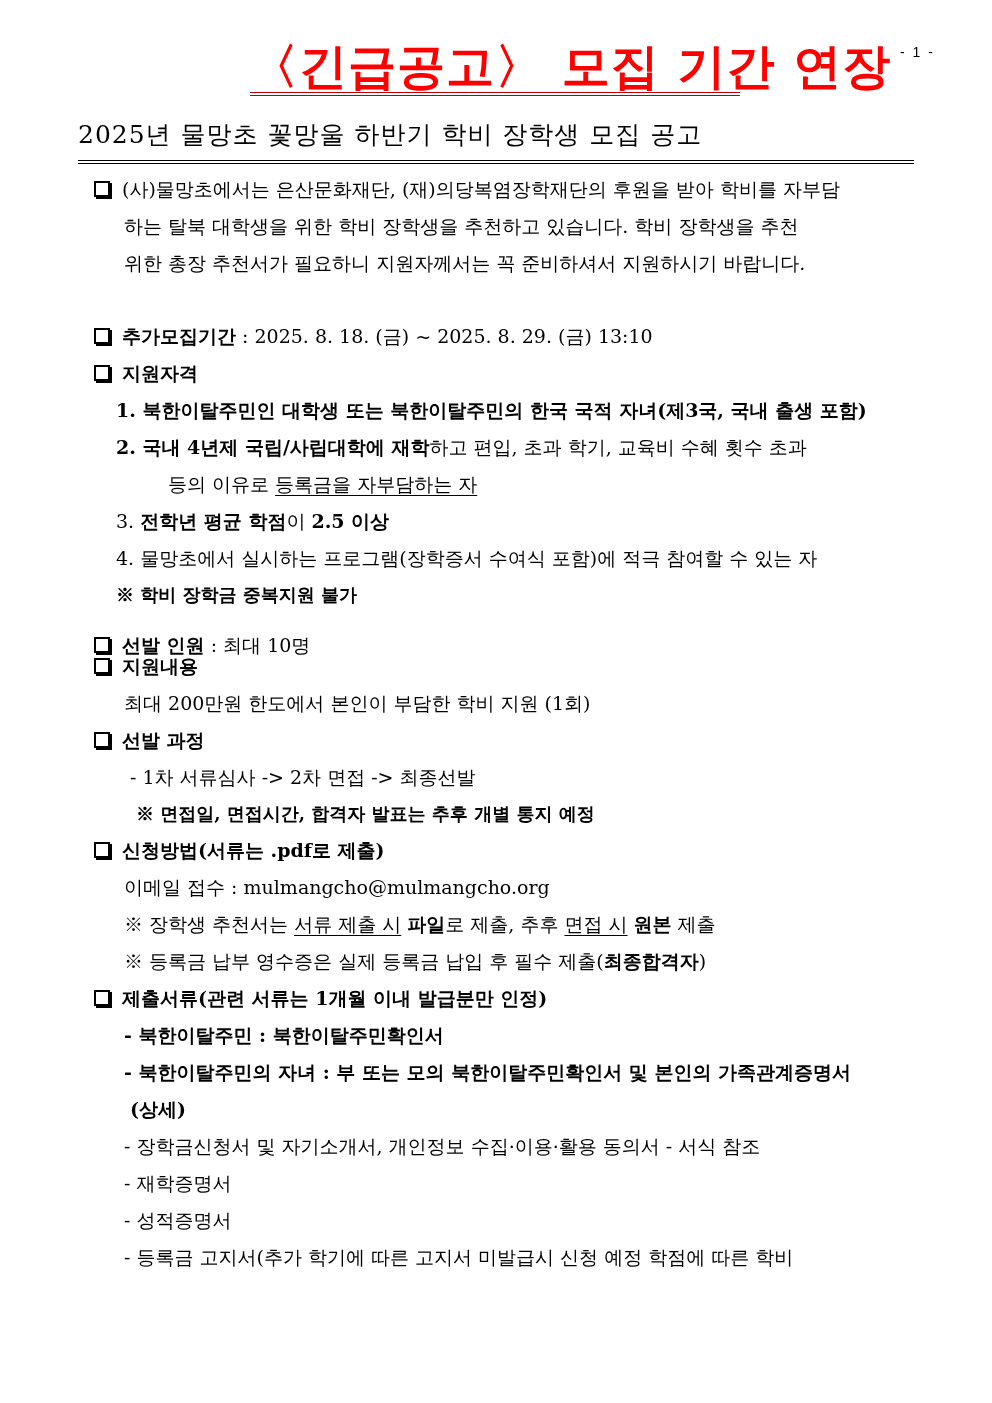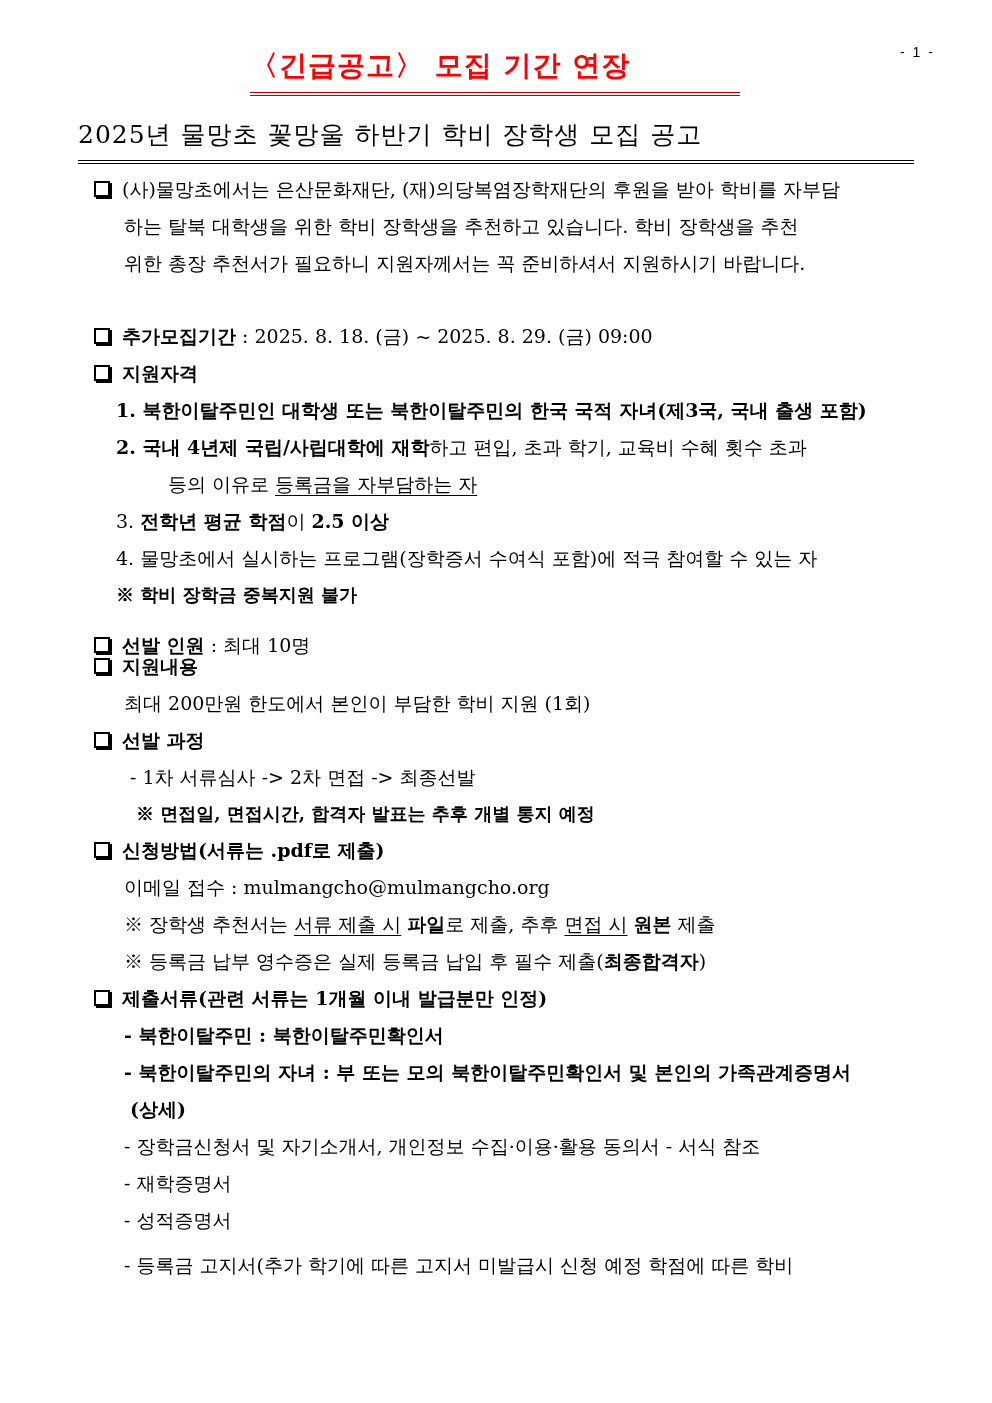--- a/index.html
+++ b/index.html
@@ -2,21 +2,21 @@
 <html><head>
 <meta charset="utf-8">
 <style>
   html, body { margin:0; padding:0; background:#ffffff; }
   body { width:992px; height:1403px; position:relative; overflow:hidden;
          font-family:"DejaVu Serif","Liberation Serif",serif; color:#000; }
   .page-num { position:absolute; top:44px; left:900px; font-size:14px;
               font-family:"Liberation Sans",sans-serif; letter-spacing:2px; }
   .urgent-title { position:absolute; top:42px; left:250px; width:490px;
                   font-family:"DejaVu Sans","Liberation Sans",sans-serif;
-                  font-weight:bold; color:#ff0000; font-size:28px; line-height:48px;
+                  font-weight:bold; color:#ff0000; font-size:48px; line-height:48px;
                   letter-spacing:1px; padding-bottom:2px;
                   border-bottom:4px double #c00000; white-space:nowrap; }
   .main-title { position:absolute; top:112px; left:78px; width:836px;
                 font-size:25px; line-height:46px; letter-spacing:1px;
                 font-family:"DejaVu Serif","Liberation Serif",serif;
                 padding-bottom:2px; border-bottom:4px double #000; white-space:nowrap; }
   .row { position:absolute; left:78px; font-size:19px; line-height:22px; white-space:nowrap;padding-left:16px; }
   .box { display:inline-block; width:12px; height:12px; border:2.5px solid #000;
          margin-right:12px; vertical-align:-1px; box-shadow:2px 2px 0 #000; }
   .b { font-weight:bold; }
@@ -31,21 +31,21 @@
 
 <div class="main-title">2025년 물망초 꽃망울 하반기 학비 장학생 모집 공고</div>
 
 <div class="row" style="top:178px;">
   <span class="box"></span><span>(사)물망초에서는 은산문화재단, (재)의당복염장학재단의 후원을 받아 학비를 자부담</span>
 </div>
 <div class="row" style="top:215px;left:108px;">하는 탈북 대학생을 위한 학비 장학생을 추천하고 있습니다. 학비 장학생을 추천</div>
 <div class="row" style="top:252px;left:108px;">위한 총장 추천서가 필요하니 지원자께서는 꼭 준비하셔서 지원하시기 바랍니다.</div>
 
 <div class="row" style="top:325px;">
-  <span class="box"></span><span class="b">추가모집기간</span><span> : 2025. 8. 18. (금) ~ 2025. 8. 29. (금) 09:00</span>
+  <span class="box"></span><span class="b">추가모집기간</span><span> : 2025. 8. 18. (금) ~ 2025. 8. 29. (금) 13:10</span>
 </div>
 
 <div class="row" style="top:362px;">
   <span class="box"></span><span class="b">지원자격</span>
 </div>
 <div class="row b" style="top:399px;left:100px;">1. 북한이탈주민인 대학생 또는 북한이탈주민의 한국 국적 자녀(제3국, 국내 출생 포함)</div>
 <div class="row" style="top:436px;left:100px;text-align:center;">
   <span class="b">2. </span><span class="b">국내 4년제 국립/사립대학에 재학</span><span>하고 편입, 초과 학기, 교육비 수혜 횟수 초과</span>
 </div>
 <div class="row" style="top:473px;left:152px;">
@@ -87,13 +87,13 @@
 
 <div class="row" style="top:987px;">
   <span class="box"></span><span class="b">제출서류(관련 서류는 1개월 이내 발급분만 인정)</span>
 </div>
 <div class="row b" style="top:1024px;left:108px;">- 북한이탈주민 : 북한이탈주민확인서</div>
 <div class="row b" style="top:1061px;left:108px;">- 북한이탈주민의 자녀 : 부 또는 모의 북한이탈주민확인서 및 본인의 가족관계증명서</div>
 <div class="row b" style="top:1098px;left:114px;">(상세)</div>
 <div class="row" style="top:1135px;left:108px;">- 장학금신청서 및 자기소개서, 개인정보 수집·이용·활용 동의서 - 서식 참조</div>
 <div class="row" style="top:1172px;left:108px;">- 재학증명서</div>
 <div class="row" style="top:1209px;left:108px;">- 성적증명서</div>
-<div class="row" style="top:1246px;left:108px;margin-top:8px;">- 등록금 고지서(추가 학기에 따른 고지서 미발급시 신청 예정 학점에 따른 학비</div>
+<div class="row" style="top:1246px;left:108px;">- 등록금 고지서(추가 학기에 따른 고지서 미발급시 신청 예정 학점에 따른 학비</div>
 
 </body></html>

